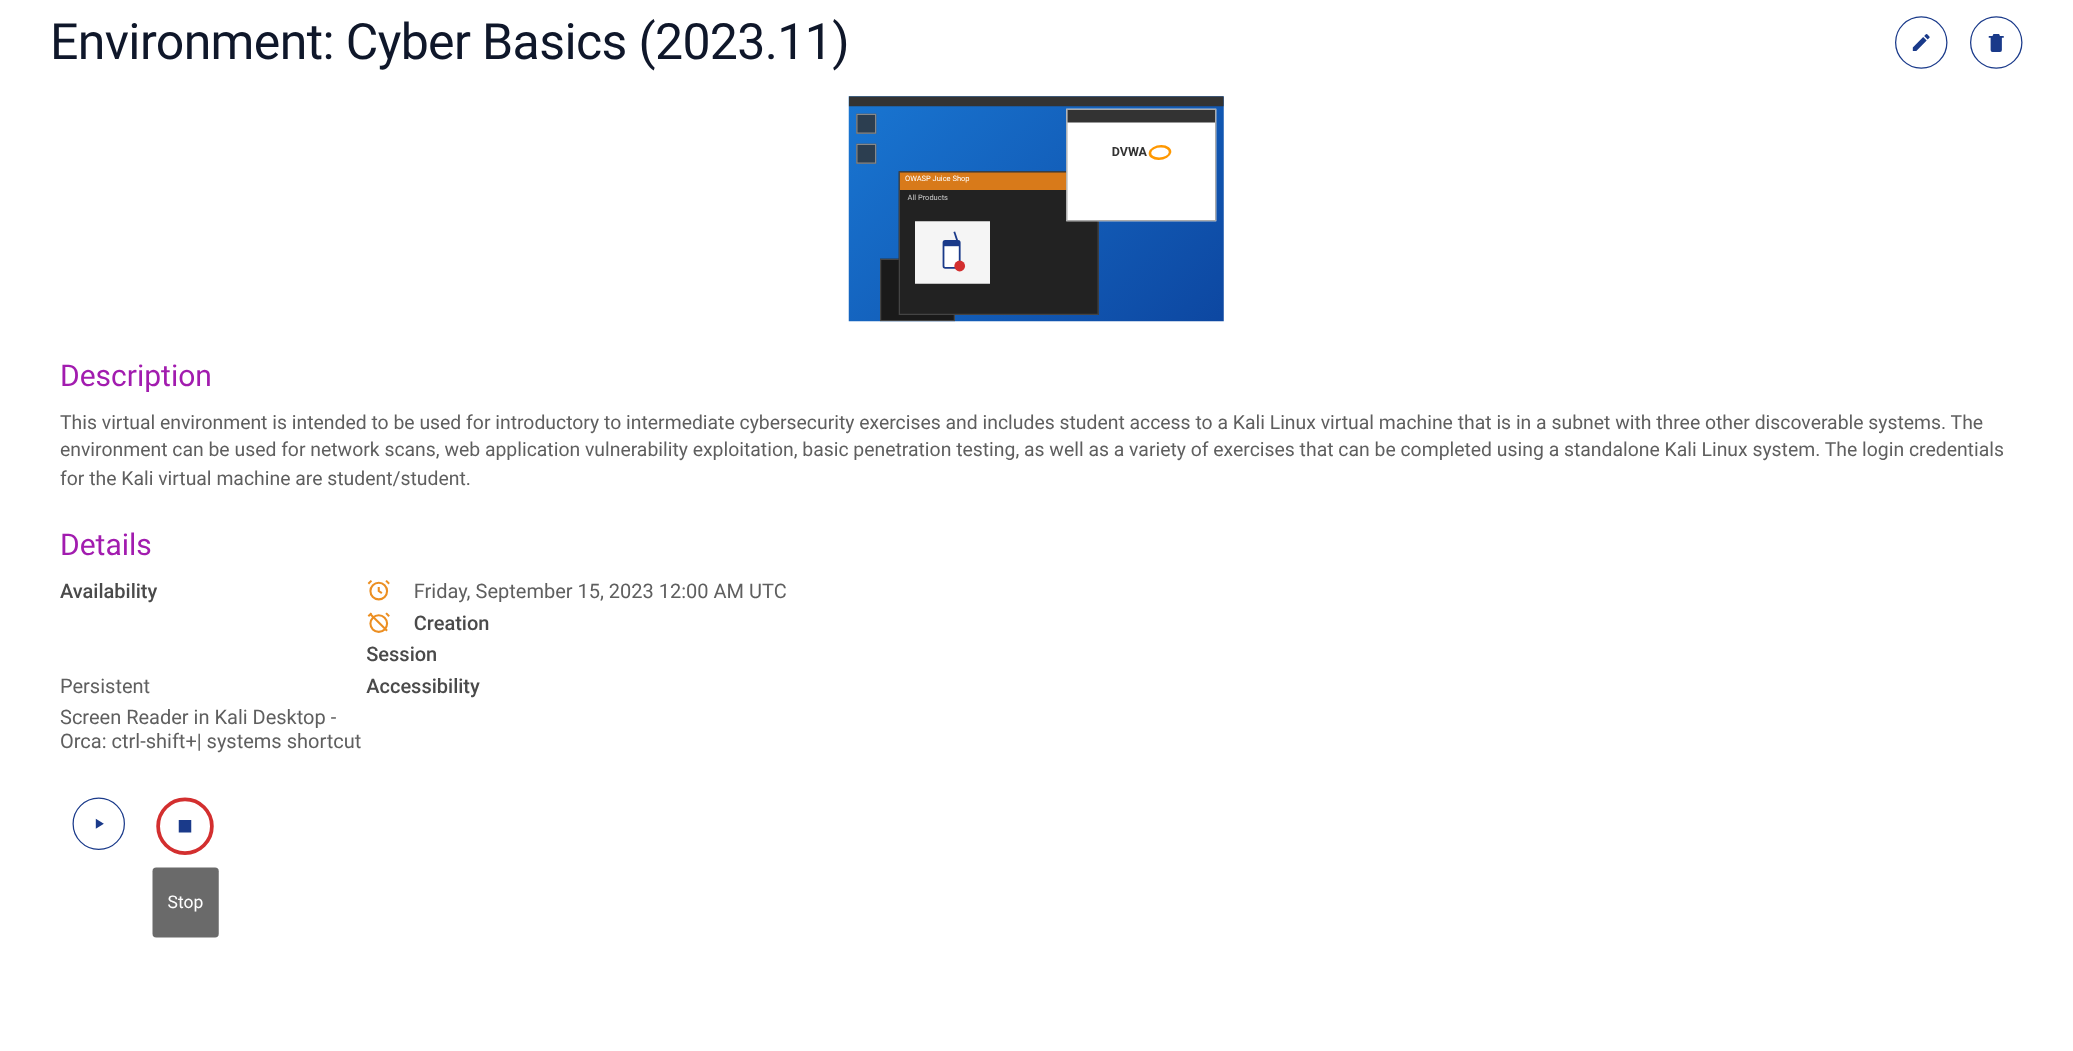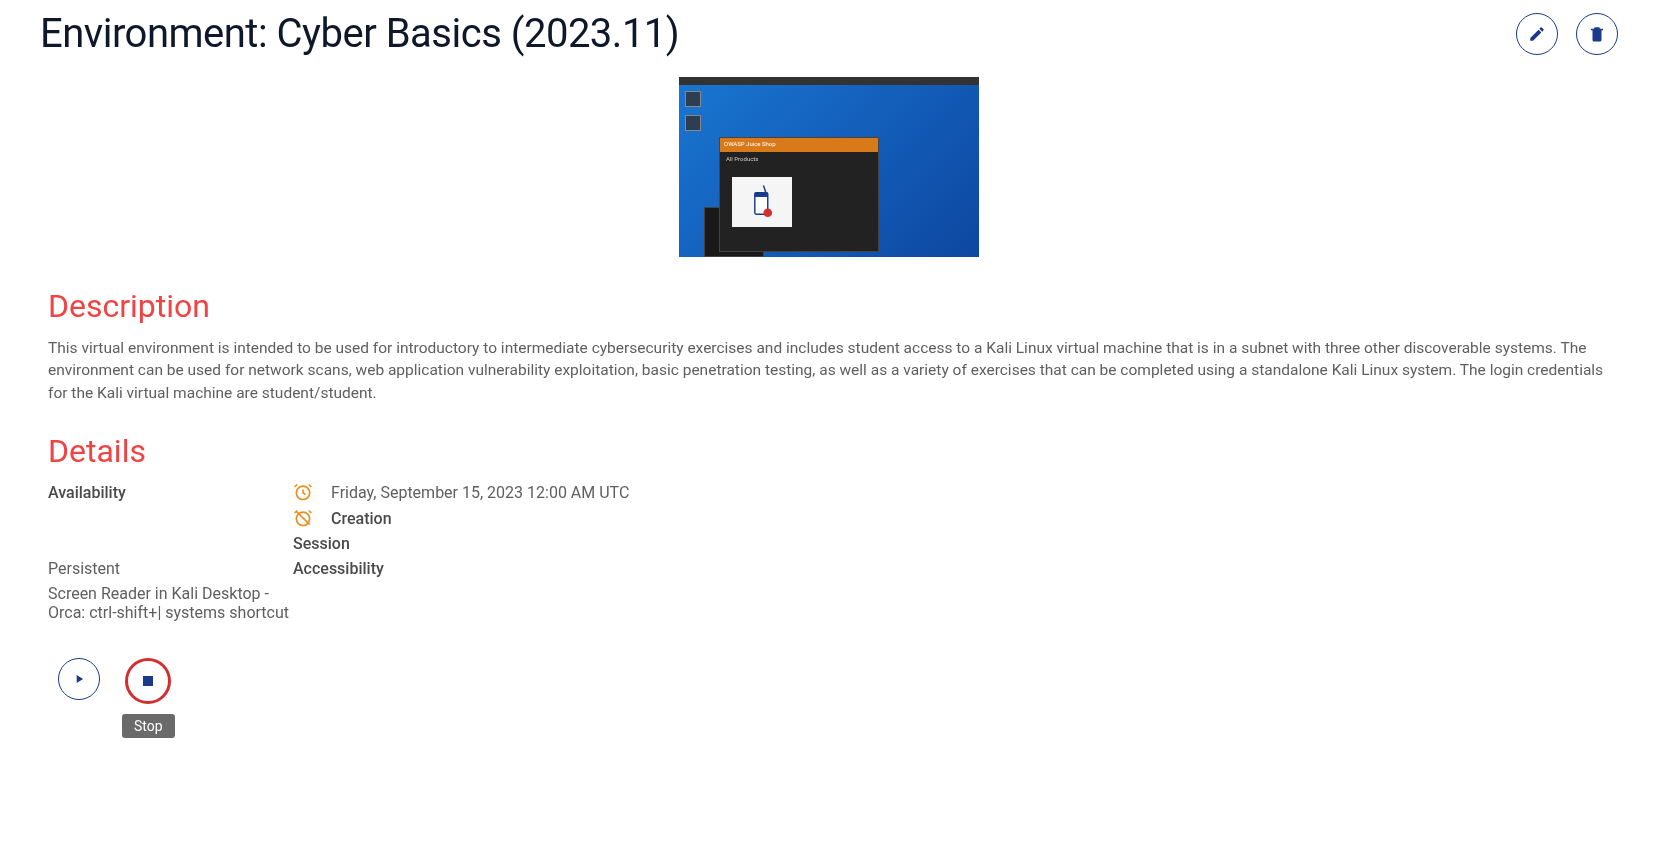--- a/index.html
+++ b/index.html
@@ -76,23 +76,23 @@
   .ss-dvwa { text-align:center; margin-top:18px; font-size:10px; font-weight:bold; color:#333; }
   .ss-dvwa-ring {
     display:inline-block; width:18px; height:12px; border:2px solid #ff9800; border-radius:50%; vertical-align:middle; margin-left:1px;
     transform: skewX(-10deg);
   }
   .ss-win3 {
     position:absolute; left:25px; bottom:0; width:60px; height:50px;
     background:#1a1a1a; border:1px solid #444;
   }
   .section-title {
-    font-size: 32px;
+    font-size: 24px;
     font-weight: 400;
-    color: #ef4444;
+    color: #a21caf;
     margin: 28px 0 12px 8px;
   }
   .description-text {
     font-size: 15.5px;
     color: #5f5f5f;
     line-height: 1.45;
     margin: 0 0 20px 8px;
   }
   .details-grid {
     display: grid;
@@ -119,21 +119,21 @@
   .stop-btn {
     width:46px; height:46px; border-radius:50%;
     border:3px solid #d32f2f; background:#fff;
     display:flex; align-items:center; justify-content:center;
     cursor:pointer; color:#1a3a8a;
   }
   .stop-btn .square { width:10px; height:10px; background:#1a3a8a; }
   .tooltip {
     margin-top:10px;
     background:#6a6a6a; color:#fff;
-    font-size:14px; padding:4px 12px;
+    font-size:14px; padding:20px 12px;
     border-radius:3px;
   }
 </style>
 </head>
 <body>
 
 <div class="header-row">
   <h1 class="page-title">Environment: Cyber Basics (2023.11)</h1>
   <div class="header-actions">
     <button class="icon-btn">
@@ -164,20 +164,24 @@
         <div class="ss-product">
           <svg viewBox="0 0 40 50">
               <rect x="10" y="12" width="18" height="30" rx="2" fill="#fff" stroke="#1a3a8a" stroke-width="2"></rect>
               <rect x="10" y="12" width="18" height="6" fill="#1a3a8a"></rect>
               <line x1="22" y1="2" x2="26" y2="14" stroke="#1a3a8a" stroke-width="2"></line>
               <circle cx="28" cy="40" r="6" fill="#d32f2f"></circle>
             </svg>
         </div>
       </div>
     </div>
+    <div class="ss-win2">
+      <div class="ss-win2-bar"></div>
+      <div class="ss-dvwa"><span>DVWA</span><span class="ss-dvwa-ring"></span></div>
+    </div>
   </div>
 </div>
 
 <h2 class="section-title">Description</h2>
 <p class="description-text">This virtual environment is intended to be used for introductory to intermediate cybersecurity exercises and includes student access to a Kali Linux virtual machine that is in a subnet with three other discoverable systems. The environment can be used for network scans, web application vulnerability exploitation, basic penetration testing, as well as a variety of exercises that can be completed using a standalone Kali Linux system. The login credentials for the Kali virtual machine are student/student.</p>
 
 <h2 class="section-title">Details</h2>
 
 <div class="details-grid">
   <div class="details-label">Availability</div>

